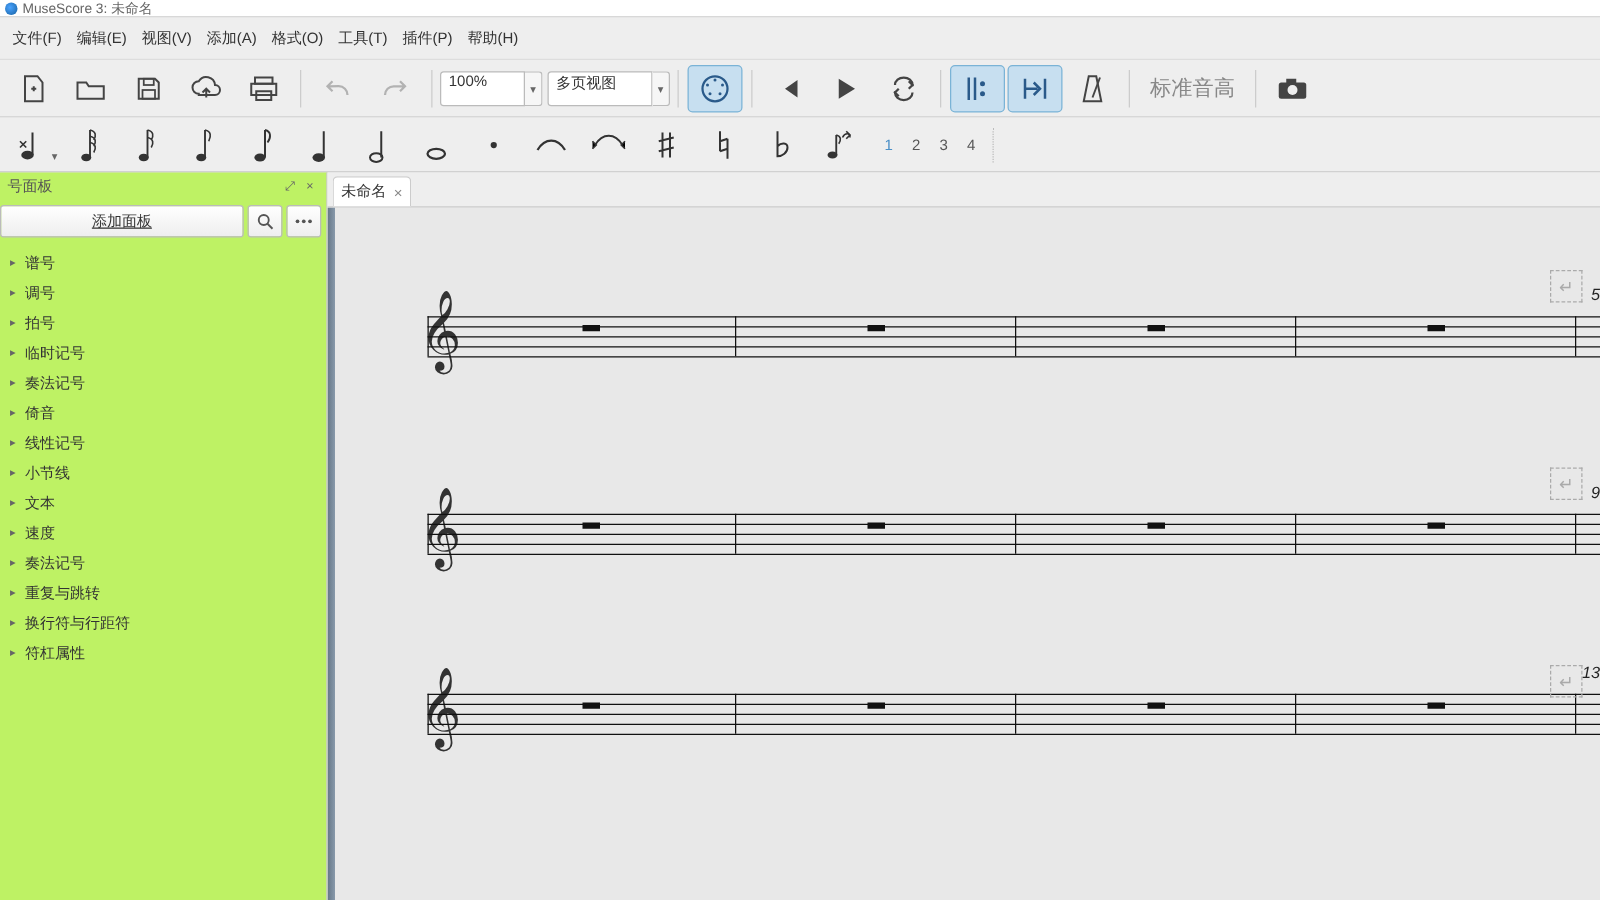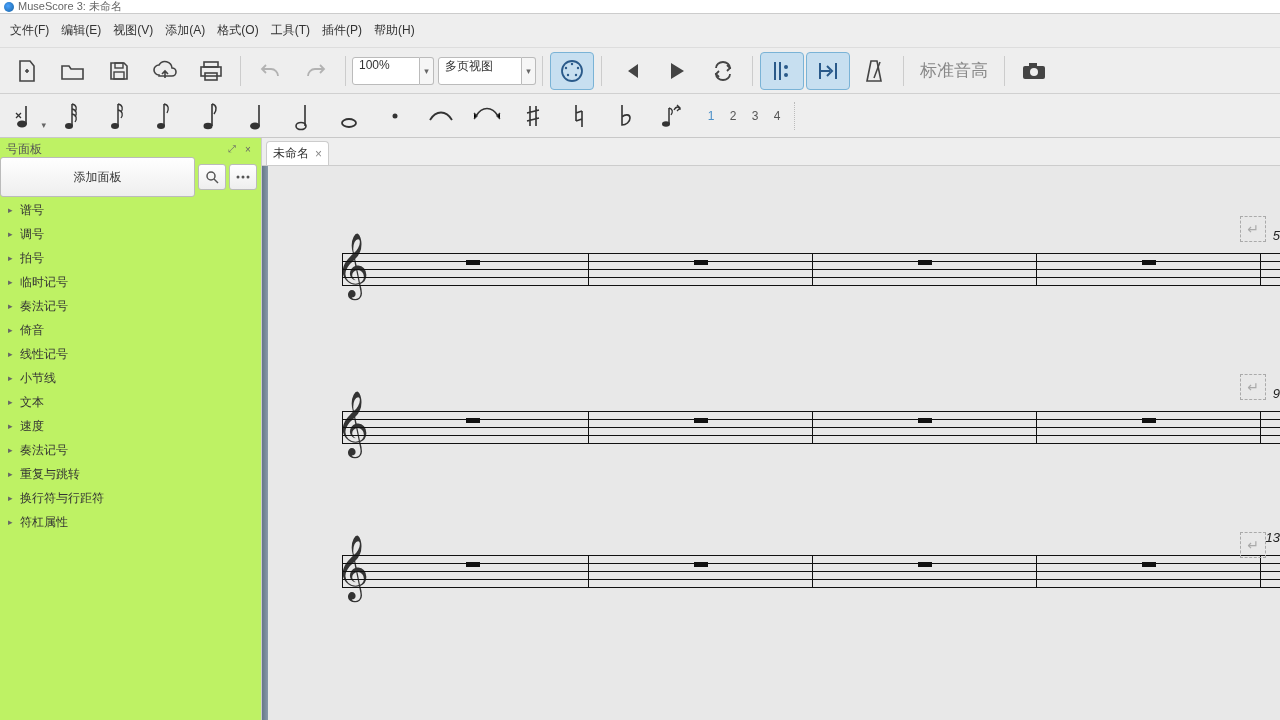--- a/index.html
+++ b/index.html
@@ -41,21 +41,21 @@
 
 .main { display: flex; height: calc(720px - 14px - 22px - 46px - 44px); }
 
 
 .left { width: 262px; background: #bef264; border-right: 1px solid #ccc; display: flex; flex-direction: column; }
 .panel-title { height: 22px; display: flex; align-items: center; padding: 0 6px; font-size: 12px; color: #555; position: relative; }
 .panel-title .spacer { flex: 1; }
 .panel-title .icon-sm { width: 14px; height: 14px; display: flex; align-items: center; justify-content: center; font-size: 10px; color: #666; cursor: pointer; margin-left: 2px; }
 
 .panel-search-row { height: 34px; display: flex; align-items: center; padding: 0 4px 0 0; gap: 3px; }
-.btn-add { flex: 1; height: 40px; border: 1px solid #bbb; border-radius: 3px; background: linear-gradient(#fff, #eee); display: flex; align-items: center; justify-content: center; font-size: 12px; cursor: pointer; }
+.btn-add { flex: 1; height: 26px; border: 1px solid #bbb; border-radius: 3px; background: linear-gradient(#fff, #eee); display: flex; align-items: center; justify-content: center; font-size: 12px; cursor: pointer; text-decoration: underline; }
 .btn-search, .btn-more { width: 28px; height: 26px; border: 1px solid #bbb; border-radius: 3px; background: linear-gradient(#fff, #eee); display: flex; align-items: center; justify-content: center; cursor: pointer; }
 
 .panel-list { flex: 1; overflow: auto; padding-top: 4px; }
 .panel-list .row { height: 24px; display: flex; align-items: center; padding-left: 8px; font-size: 12px; cursor: pointer; }
 .panel-list .row .tri { width: 12px; font-size: 9px; color: #666; }
 
 
 .right { flex: 1; display: flex; flex-direction: column; background: #e8e8e8; position: relative; text-align: right; }
 .score-tabs { height: 28px; background: #eee; border-bottom: 1px solid #ccc; display: flex; align-items: flex-end; padding-left: 4px; }
 .tab { height: 24px; background: #fff; border: 1px solid #ccc; border-bottom: none; border-radius: 4px 4px 0 0; display: flex; align-items: center; padding: 0 6px; font-size: 12px; gap: 6px; cursor: pointer; }

